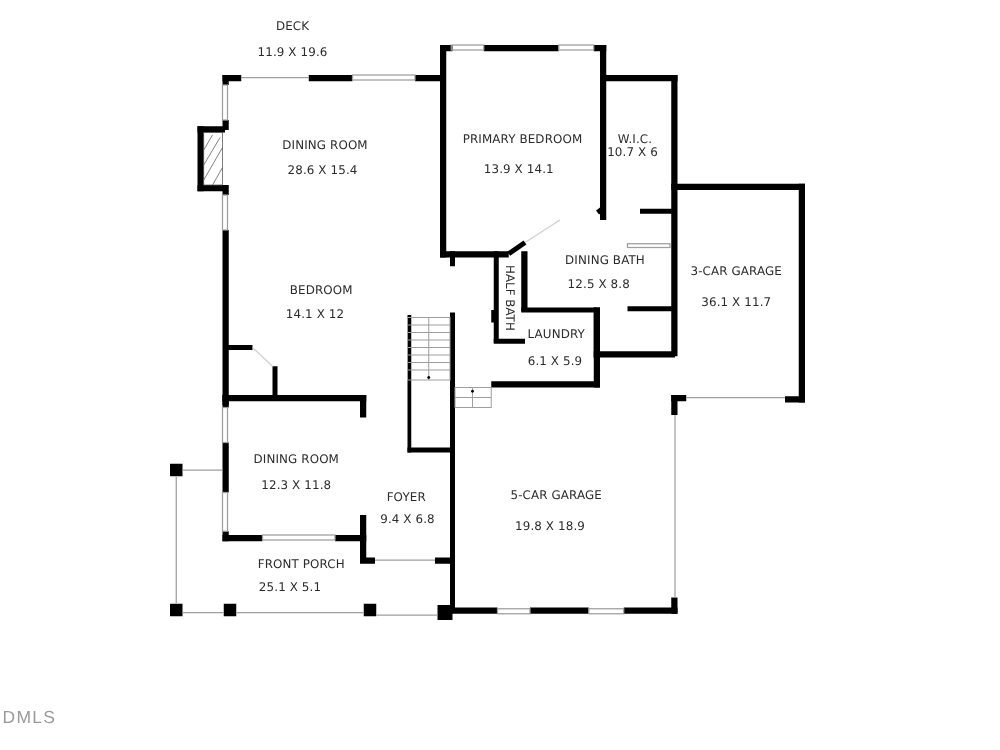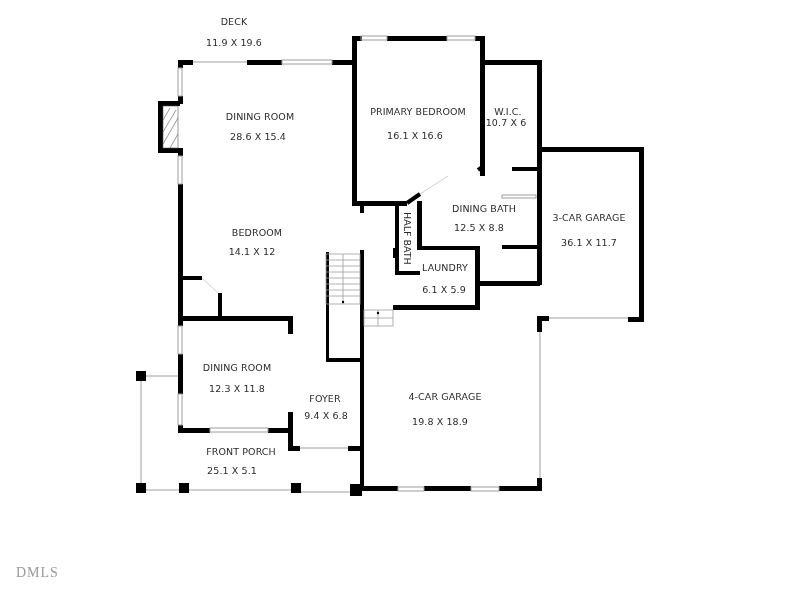--- a/index.html
+++ b/index.html
@@ -1,20 +1,20 @@
 <!DOCTYPE html>
 <html><head>
   <meta charset="utf-8">
   <style>
     html, body { margin:0; padding:0; background:#ffffff; }
     body { width:800px; height:600px; position:relative; overflow:hidden; font-family:"DejaVu Sans", "Liberation Sans", sans-serif; }
     #plan { position:absolute; left:0; top:0; width:800px; height:600px; }
     .lbl { position:absolute; font-size:9.5px; color:#2b2b2b; text-align:center; white-space:nowrap; transform:translateX(-50%); letter-spacing:0.1px; }
     .vlbl { position:absolute; font-size:9.5px; color:#2b2b2b; white-space:nowrap; transform-origin:0 0; transform:rotate(90deg); }
-    .wm { position:absolute; left:16px; top:565px; font-size:14px; color:#9a9a9a; letter-spacing:1px; font-family:Liberation Serif, serif; }
+    .wm { position:absolute; left:2px; top:565px; font-size:14px; color:#9a9a9a; letter-spacing:1px; font-family:Liberation Sans, sans-serif; }
   </style>
 </head>
 <body>
 
 <svg id="plan" viewBox="0 0 800 600" xmlns="http://www.w3.org/2000/svg">
   <g fill="#000">
 
     <rect x="178" y="60" width="15" height="5"></rect>
     <rect x="247" y="60" width="35" height="5"></rect>
     <rect x="332" y="60" width="22" height="5"></rect>
@@ -152,21 +152,21 @@
 <div>
   <div class="lbl" style="left:234px;top:16px">DECK</div>
   <div class="lbl" style="left:234px;top:37px">11.9 X 19.6</div>
 </div>
 <div>
   <div class="lbl" style="left:260px;top:111px">DINING ROOM</div>
   <div class="lbl" style="left:258px;top:131px">28.6 X 15.4</div>
 </div>
 <div>
   <div class="lbl" style="left:418px;top:106px">PRIMARY BEDROOM</div>
-  <div class="lbl" style="left:415px;top:130px">16.1 X 16.6</div>
+  <div class="lbl" style="left:415px;top:130px">13.9 X 14.1</div>
 </div>
 <div>
   <div class="lbl" style="left:508px;top:106px">W.I.C.</div>
   <div class="lbl" style="left:506px;top:117px">10.7 X 6</div>
 </div>
 <div>
   <div class="lbl" style="left:484px;top:203px">DINING BATH</div>
   <div class="lbl" style="left:479px;top:222px">12.5 X 8.8</div>
 </div>
 <div>
@@ -183,21 +183,21 @@
 </div>
 <div>
   <div class="lbl" style="left:237px;top:362px">DINING ROOM</div>
   <div class="lbl" style="left:237px;top:383px">12.3 X 11.8</div>
 </div>
 <div>
   <div class="lbl" style="left:325px;top:393px">FOYER</div>
   <div class="lbl" style="left:326px;top:410px">9.4 X 6.8</div>
 </div>
 <div>
-  <div class="lbl" style="left:445px;top:391px">4-CAR GARAGE</div>
+  <div class="lbl" style="left:445px;top:391px">5-CAR GARAGE</div>
   <div class="lbl" style="left:440px;top:416px">19.8 X 18.9</div>
 </div>
 <div>
   <div class="lbl" style="left:241px;top:446px">FRONT PORCH</div>
   <div class="lbl" style="left:232px;top:465px">25.1 X 5.1</div>
 </div>
 <div class="vlbl" style="left:413px;top:212px">HALF BATH</div>
 
 <div class="wm">DMLS</div>
 

